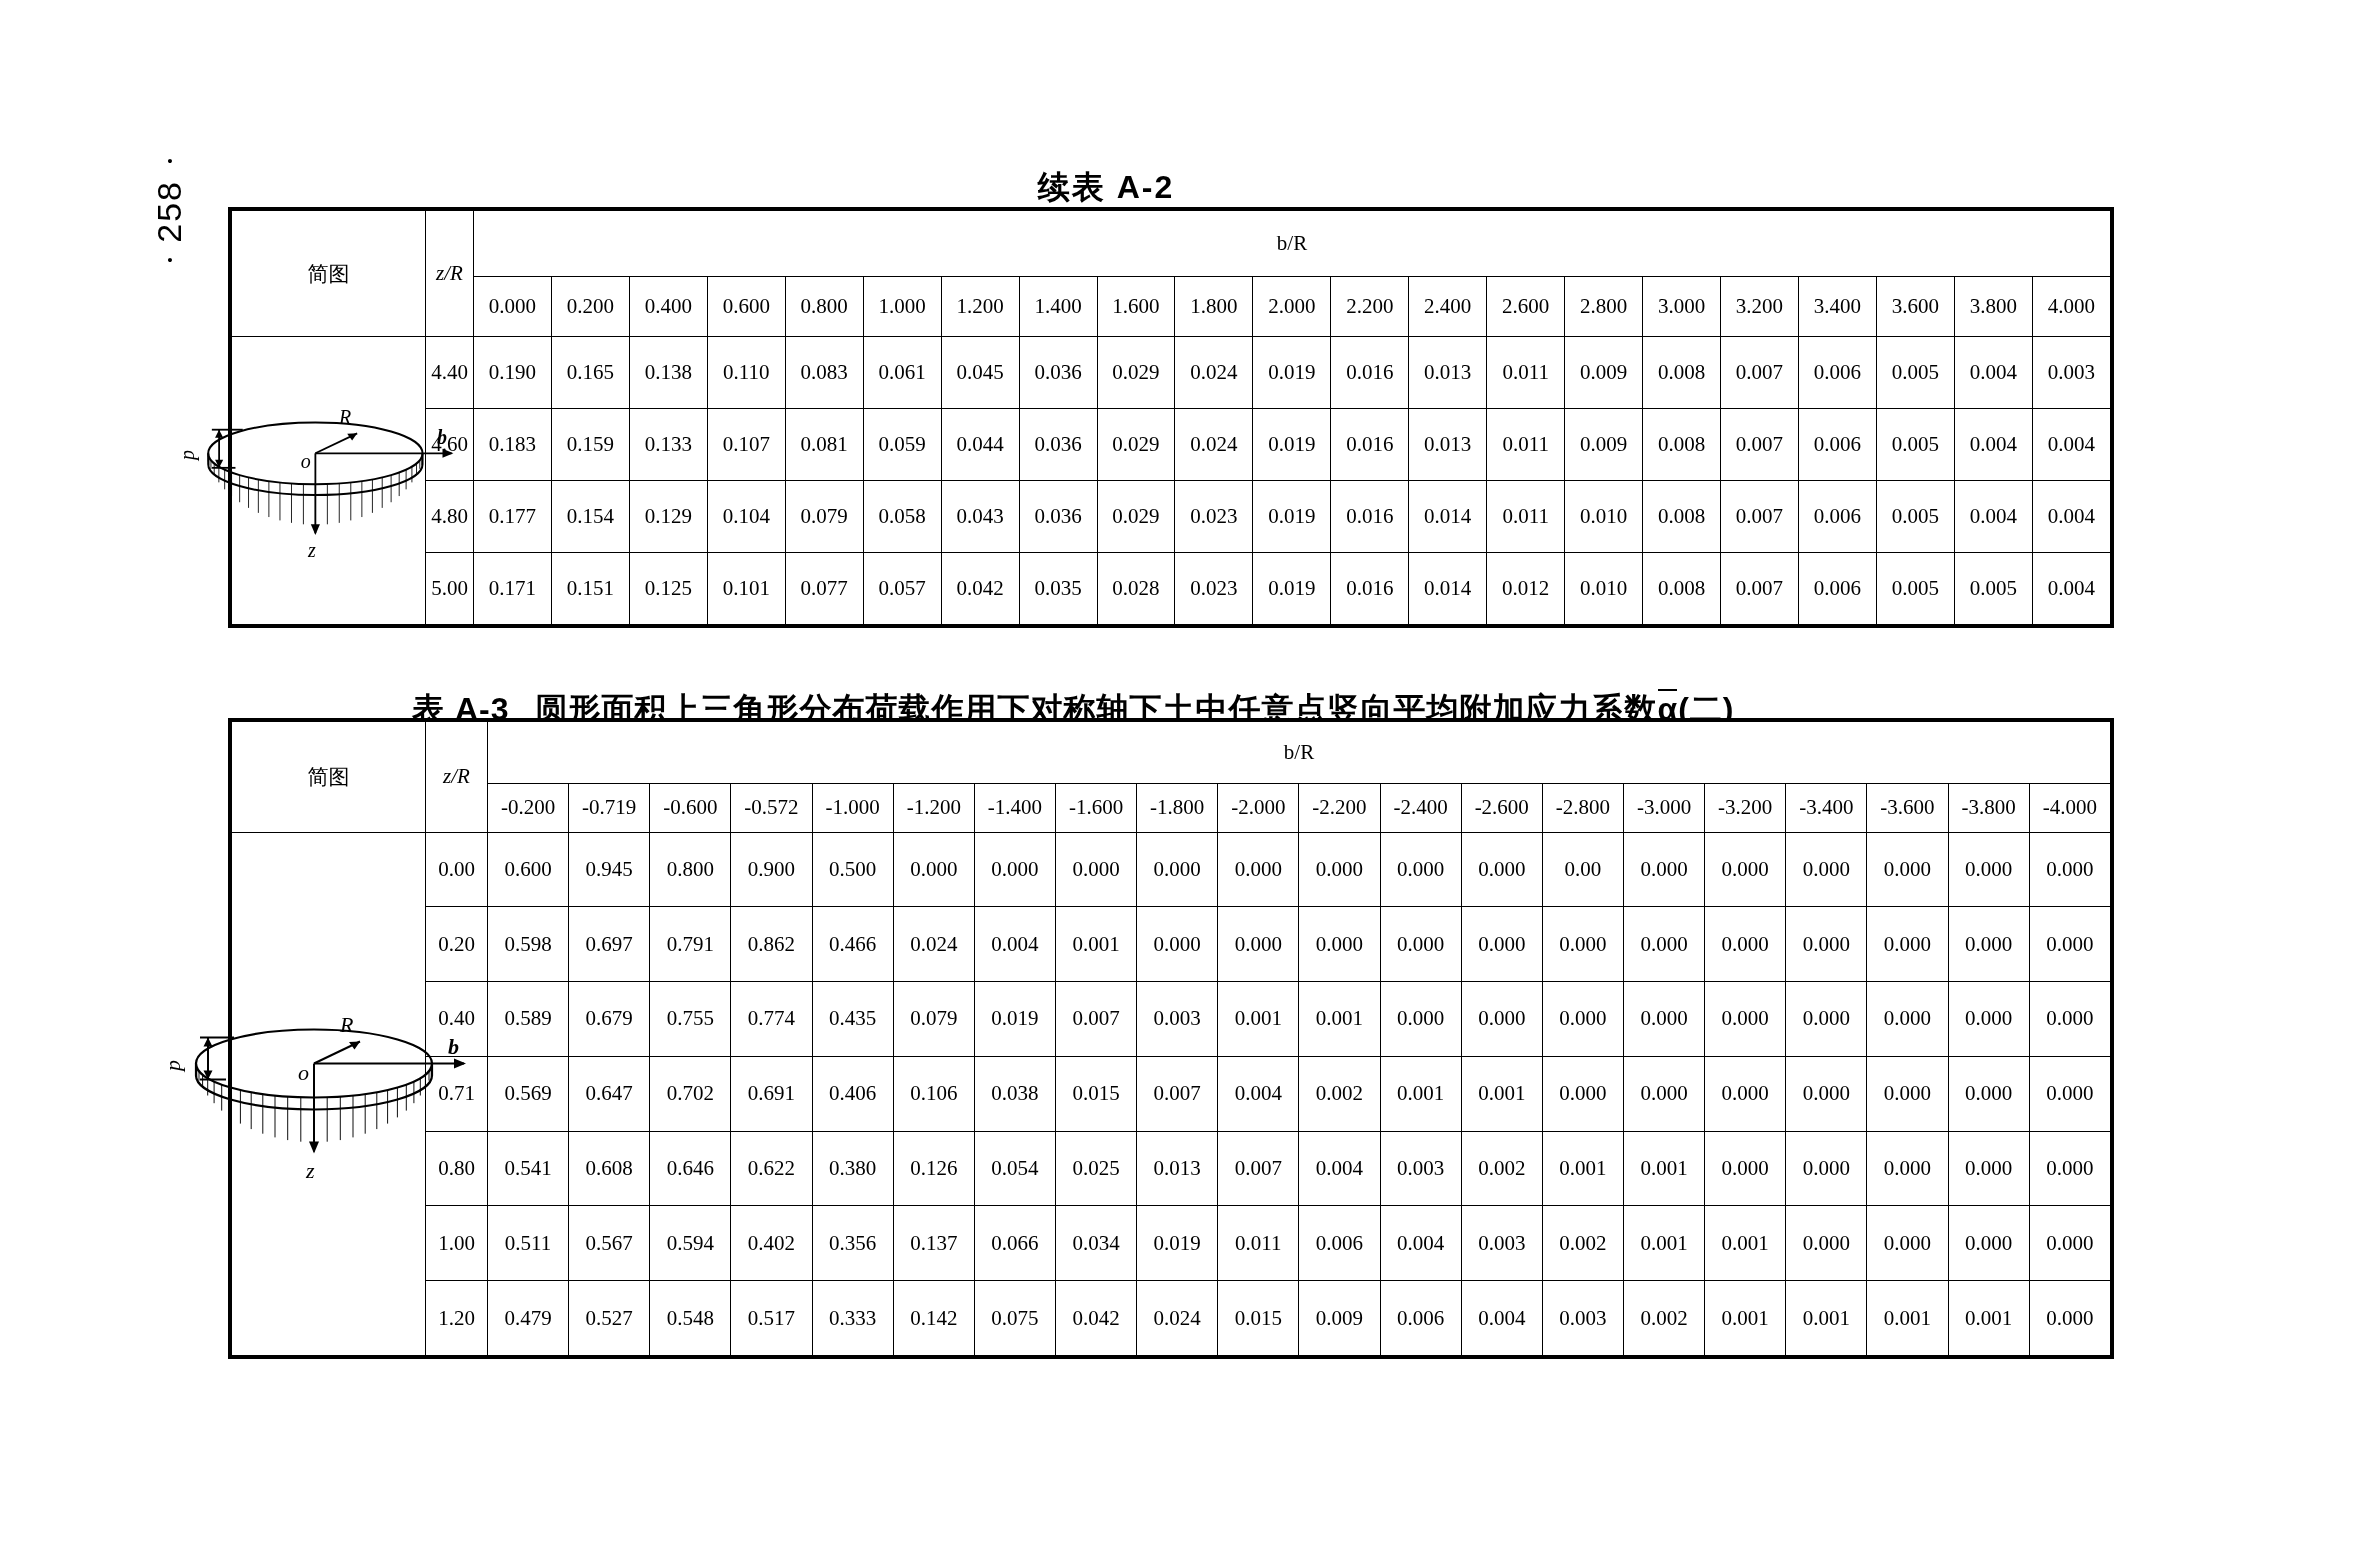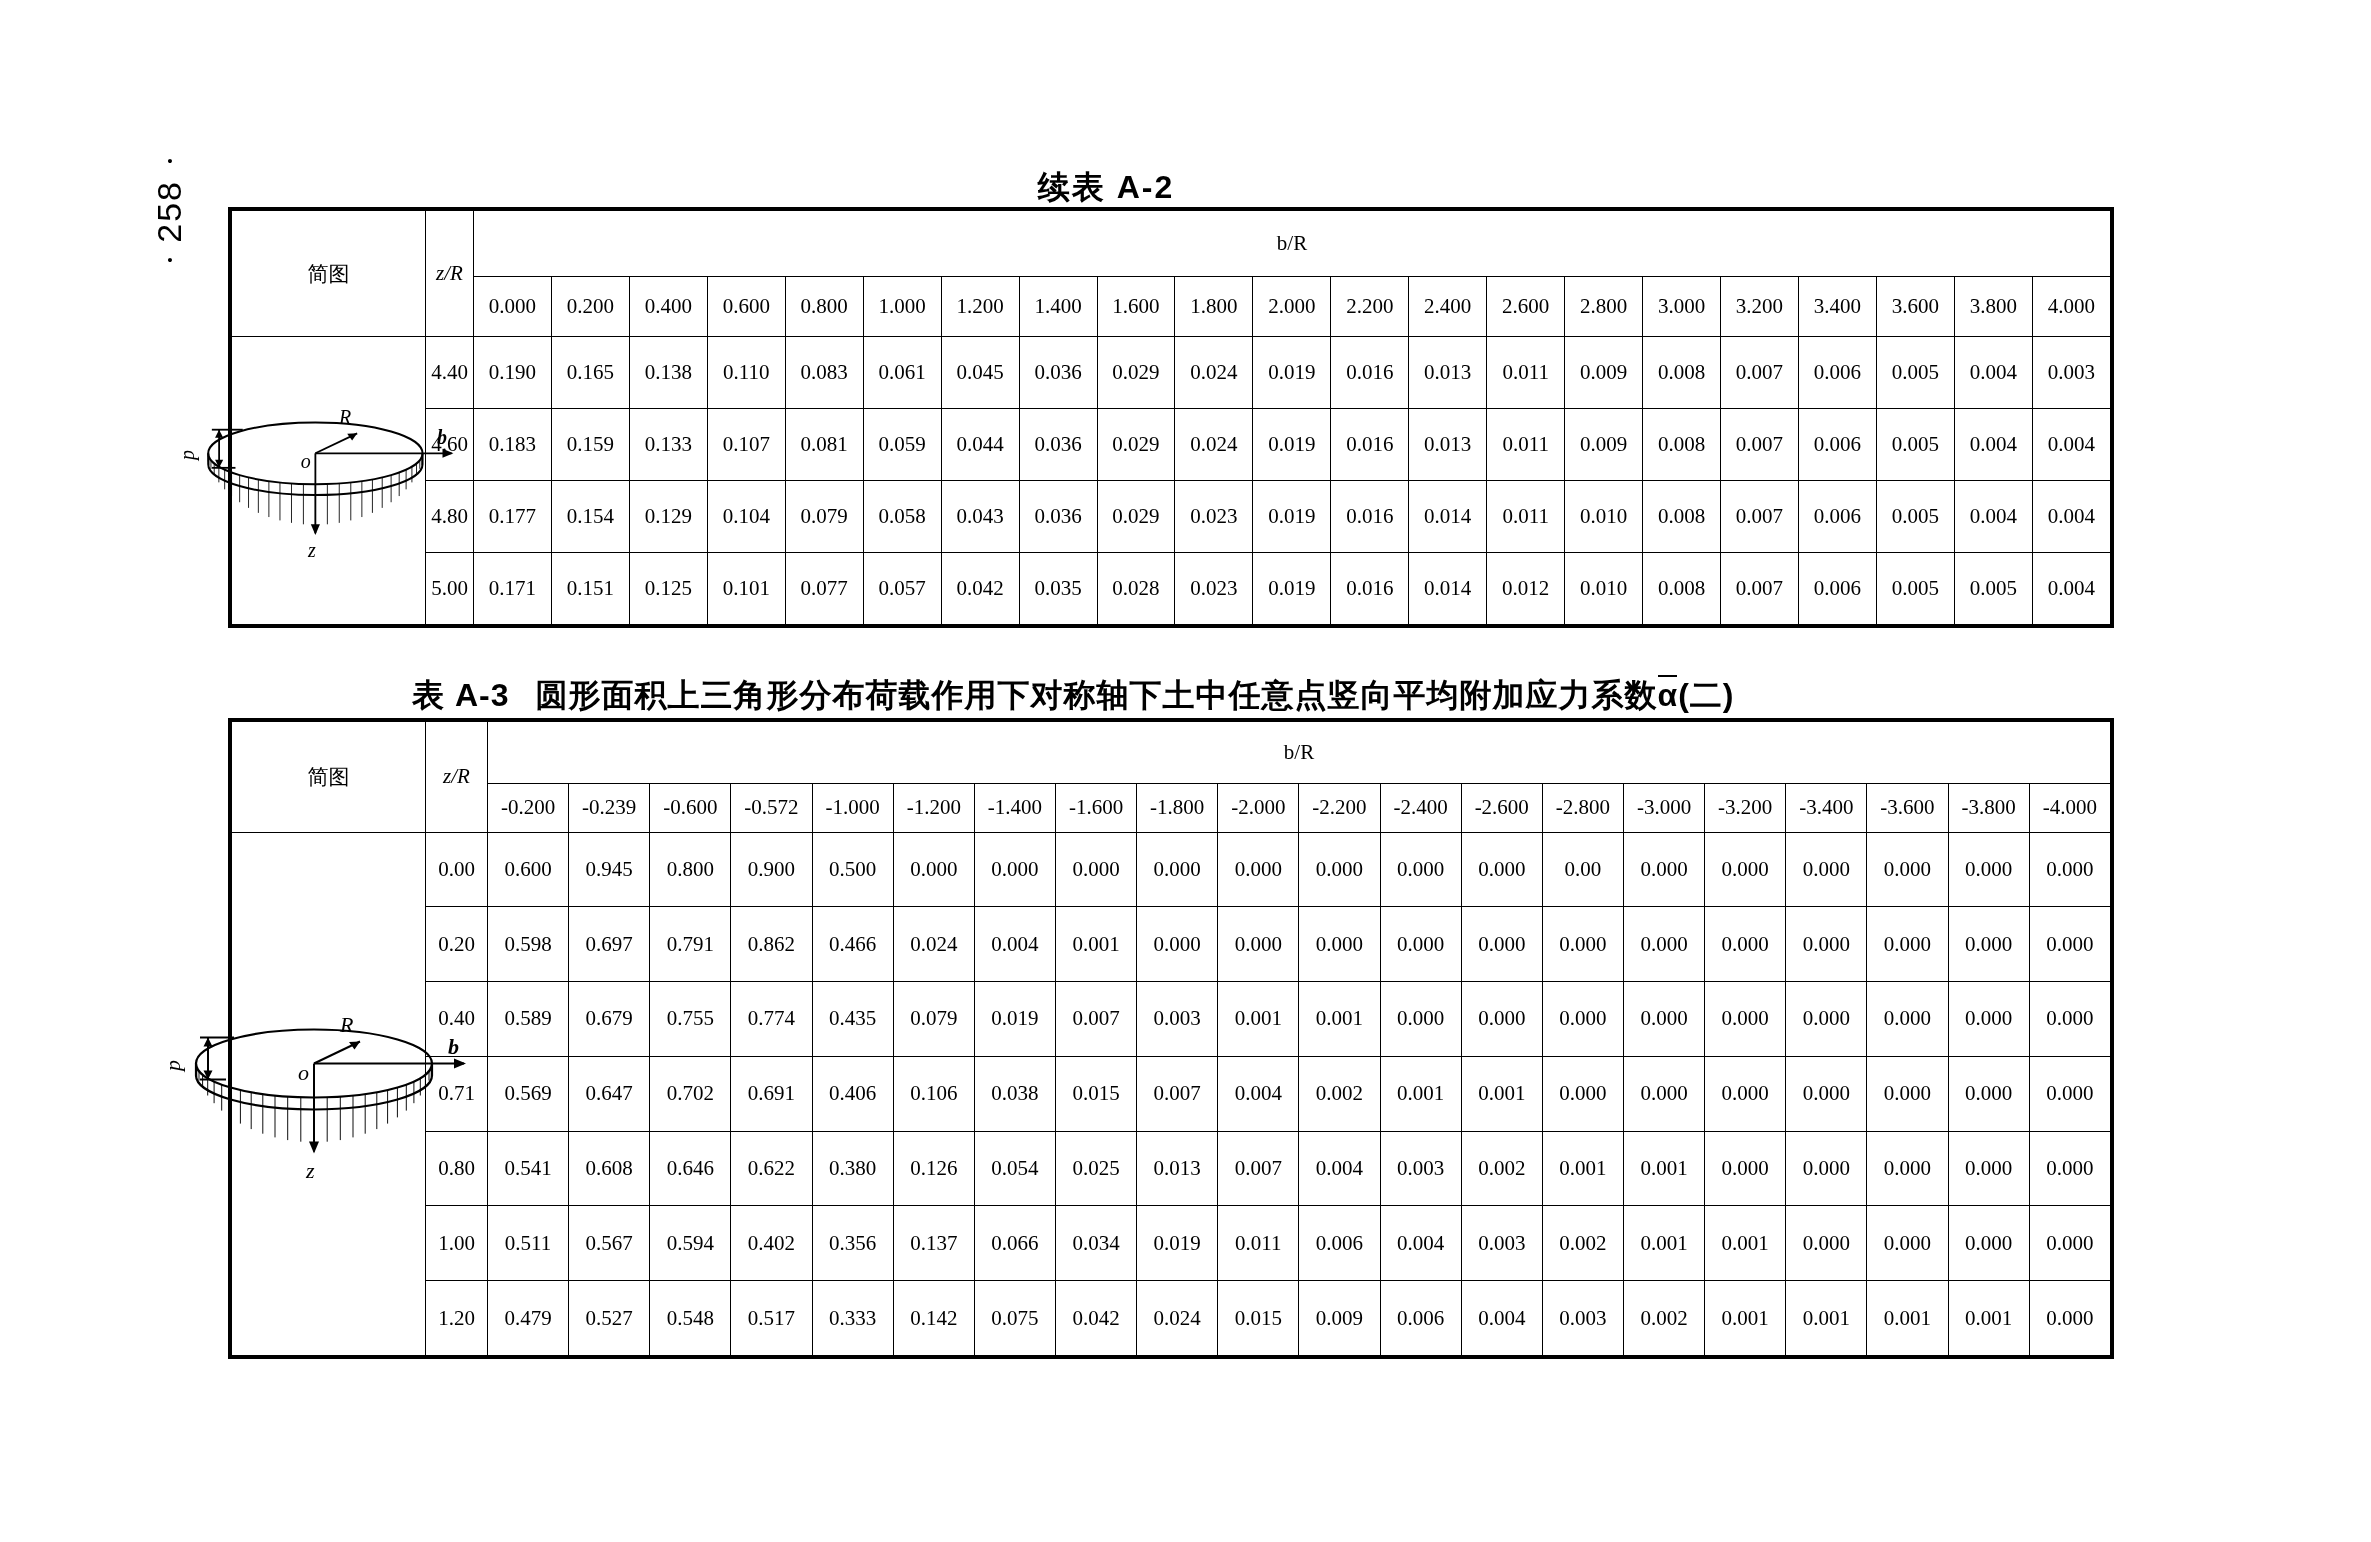--- a/index.html
+++ b/index.html
@@ -40,21 +40,21 @@
 
   
   .tbl-title {
     position: absolute;
     font-family: "Liberation Sans", sans-serif;
     font-weight: bold;
     font-size: 32px;
     white-space: nowrap;
   }
   #title-a2 { left: 1106px; top: 166px; transform: translateX(-50%); letter-spacing: 2px; }
-  #title-a3 { left: 412px; top: 674px; letter-spacing: 1px; }
+  #title-a3 { left: 412px; top: 688px; letter-spacing: 1px; }
   #title-a3 .gap { display: inline-block; width: 26px; }
   .ovl { position: relative; display: inline-block; }
   .ovl::before {
     content: "";
     position: absolute;
     left: 1px; right: 1px; top: -2px;
     border-top: 2px solid #000;
   }
 
   
@@ -364,21 +364,21 @@
         <col>
       </colgroup>
       <tbody>
         <tr>
           <td rowspan="2" class="sketch-label" style="height:56px">简图</td>
           <td rowspan="2" class="hdr-zr">z/R</td>
           <td colspan="20" class="hdr-br" style="height:56px">b/R</td>
         </tr>
         <tr>
           <td class="colhdr" style="height:44px">-0.200</td>
-          <td class="colhdr" style="height:44px">-0.239</td>
+          <td class="colhdr" style="height:44px">-0.719</td>
           <td class="colhdr" style="height:44px">-0.600</td>
           <td class="colhdr" style="height:44px">-0.572</td>
           <td class="colhdr" style="height:44px">-1.000</td>
           <td class="colhdr" style="height:44px">-1.200</td>
           <td class="colhdr" style="height:44px">-1.400</td>
           <td class="colhdr" style="height:44px">-1.600</td>
           <td class="colhdr" style="height:44px">-1.800</td>
           <td class="colhdr" style="height:44px">-2.000</td>
           <td class="colhdr" style="height:44px">-2.200</td>
           <td class="colhdr" style="height:44px">-2.400</td>

